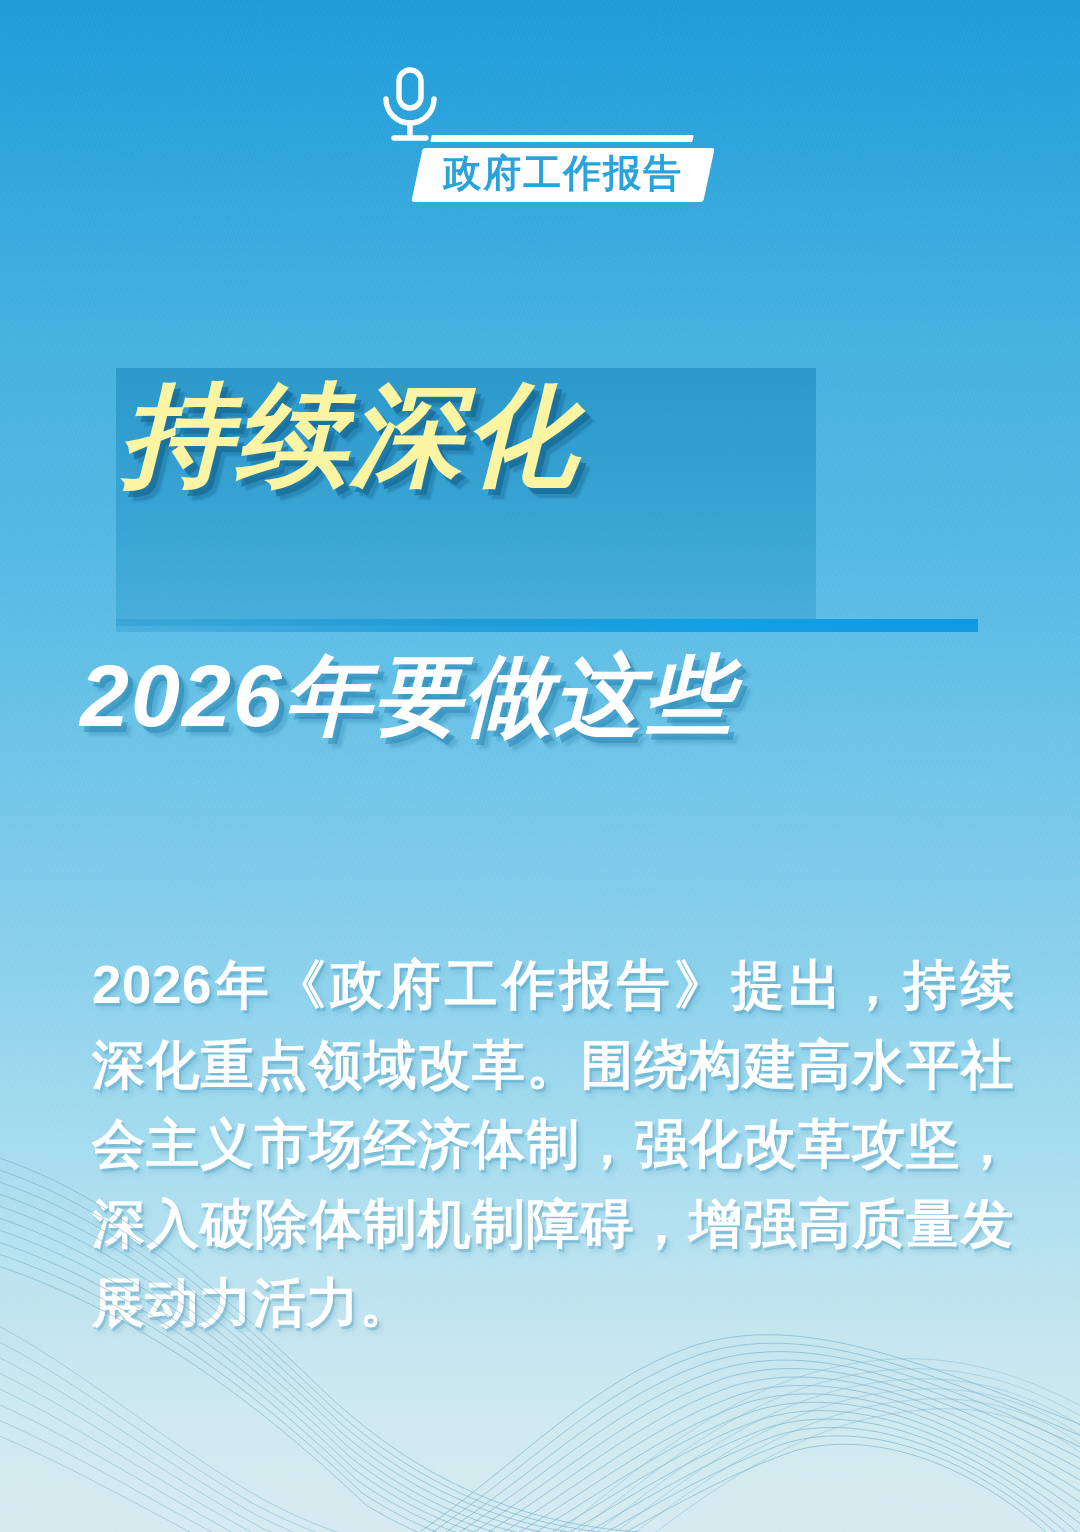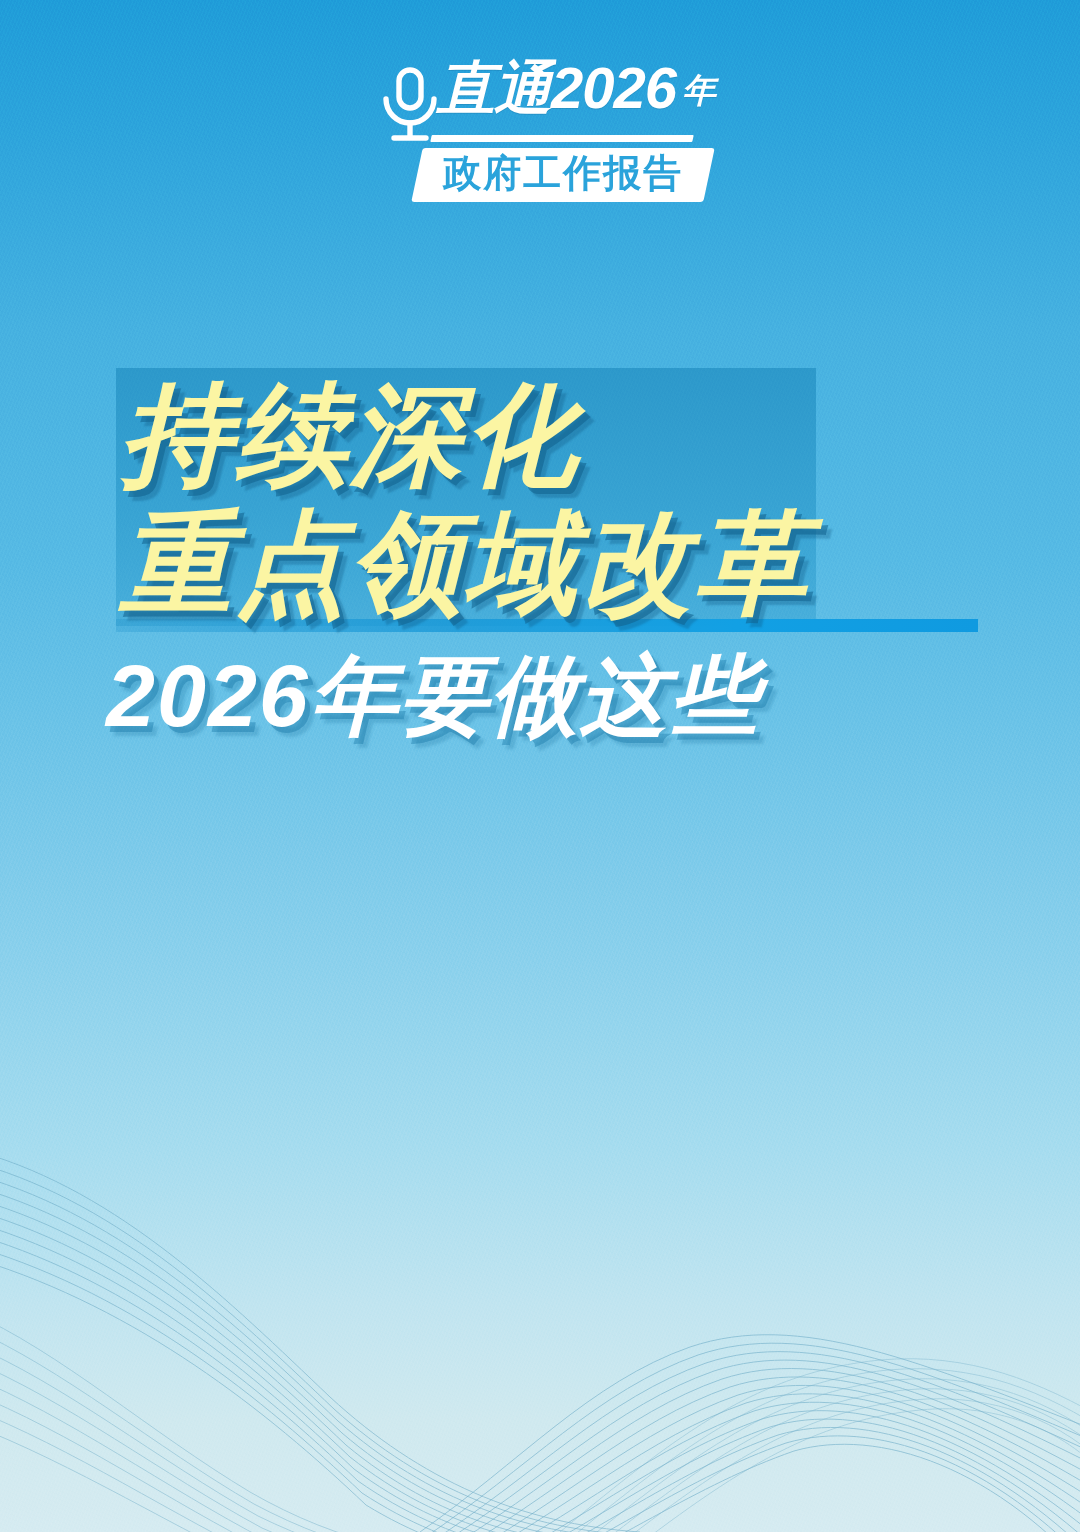--- a/index.html
+++ b/index.html
@@ -152,21 +152,21 @@
       5px 6px 0 rgba(17,96,140,.55),
       9px 10px 2px rgba(14,84,125,.30);
   }
   .main-title span { display: block; }
 
   .sub-title {
     position: absolute;
     left: 0;
     top: 648px;
     width: 1080px;
-    padding-left: 106px;
+    padding-left: 80px;
     box-sizing: border-box;
     font-size: 88px;
     font-weight: 700;
     font-style: italic;
     letter-spacing: 2px;
     line-height: 1.1;
     color: #ffffff;
     white-space: nowrap;
     text-shadow:
       5px 6px 0 rgba(23,118,166,.40),
@@ -213,41 +213,40 @@
 
       <span class="mic-icon">
         <svg viewBox="0 0 62 78" xmlns="http://www.w3.org/2000/svg" fill="none" stroke="#ffffff" stroke-width="5.4" stroke-linecap="round">
           <rect x="20" y="4" width="22" height="38" rx="11" ry="11"></rect>
           <path d="M7 33 a24 24 0 0 0 48 0"></path>
           <line x1="31" y1="57" x2="31" y2="70"></line>
           <line x1="15" y1="72" x2="47" y2="72"></line>
         </svg>
       </span>
 
-      <div class="logo-line1"><span>直通2026</span><span class="yr">年</span></div>
 
       <div class="logo-underline"></div>
 
       <div class="badge">
         <span class="badge-text">政府工作报告</span>
       </div>
 
     </div>
   </div>
 
   <div class="title-panel"></div>
   <div class="title-underbar"></div>
 
   <div class="main-title">
     <span>持续深化</span>
-    <span>重点领域改革</span>
   </div>
 
   <div class="sub-title">2026年要做这些</div>
 
+  <p class="body-copy">2026年《政府工作报告》提出，持续深化重点领域改革。围绕构建高水平社会主义市场经济体制，强化改革攻坚，深入破除体制机制障碍，增强高质量发展动力活力。</p>
 
   <div class="waves">
     <svg viewBox="0 0 1080 400" xmlns="http://www.w3.org/2000/svg" fill="none">
       <g stroke="#6aa9c4" stroke-width="1" opacity="0.55">
         <path d="M-20 20 C 120 60 230 170 330 265 C 420 348 520 392 640 400"></path>
         <path d="M-20 32 C 122 73 234 182 334 277 C 424 358 524 398 644 404"></path>
         <path d="M-20 44 C 124 86 238 194 338 289 C 428 368 528 404 648 408"></path>
         <path d="M-20 56 C 126 99 242 206 342 301 C 432 378 532 410 652 412"></path>
         <path d="M-20 68 C 128 112 246 218 346 313 C 436 388 536 416 656 416"></path>
         <path d="M-20 80 C 130 125 250 230 350 325 C 440 396 540 422 660 420"></path>

